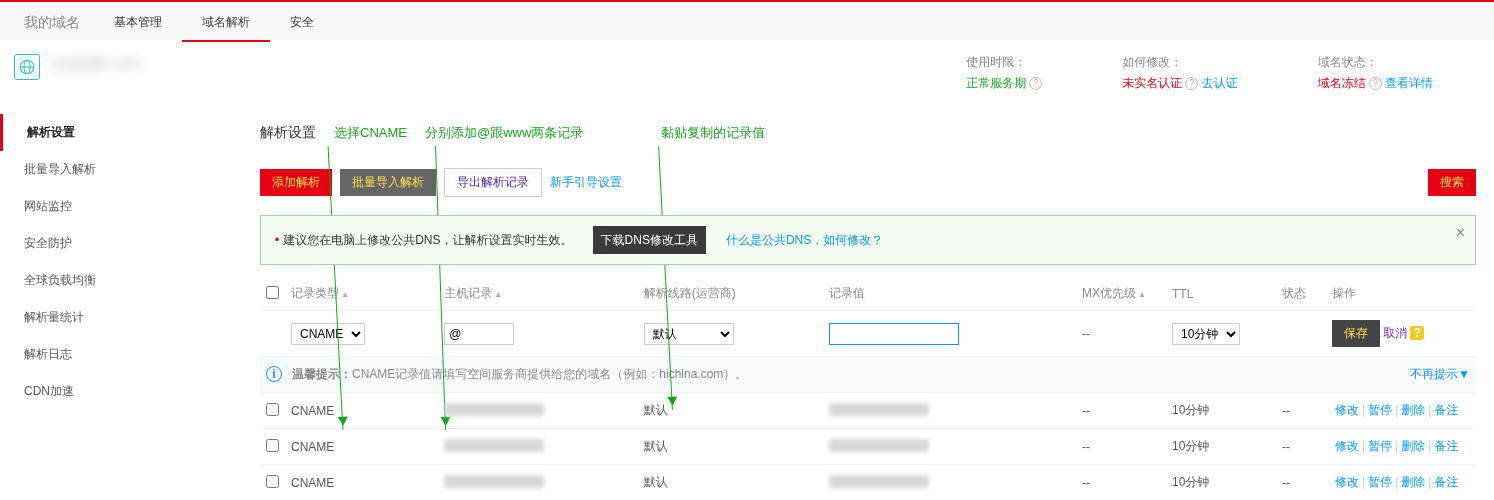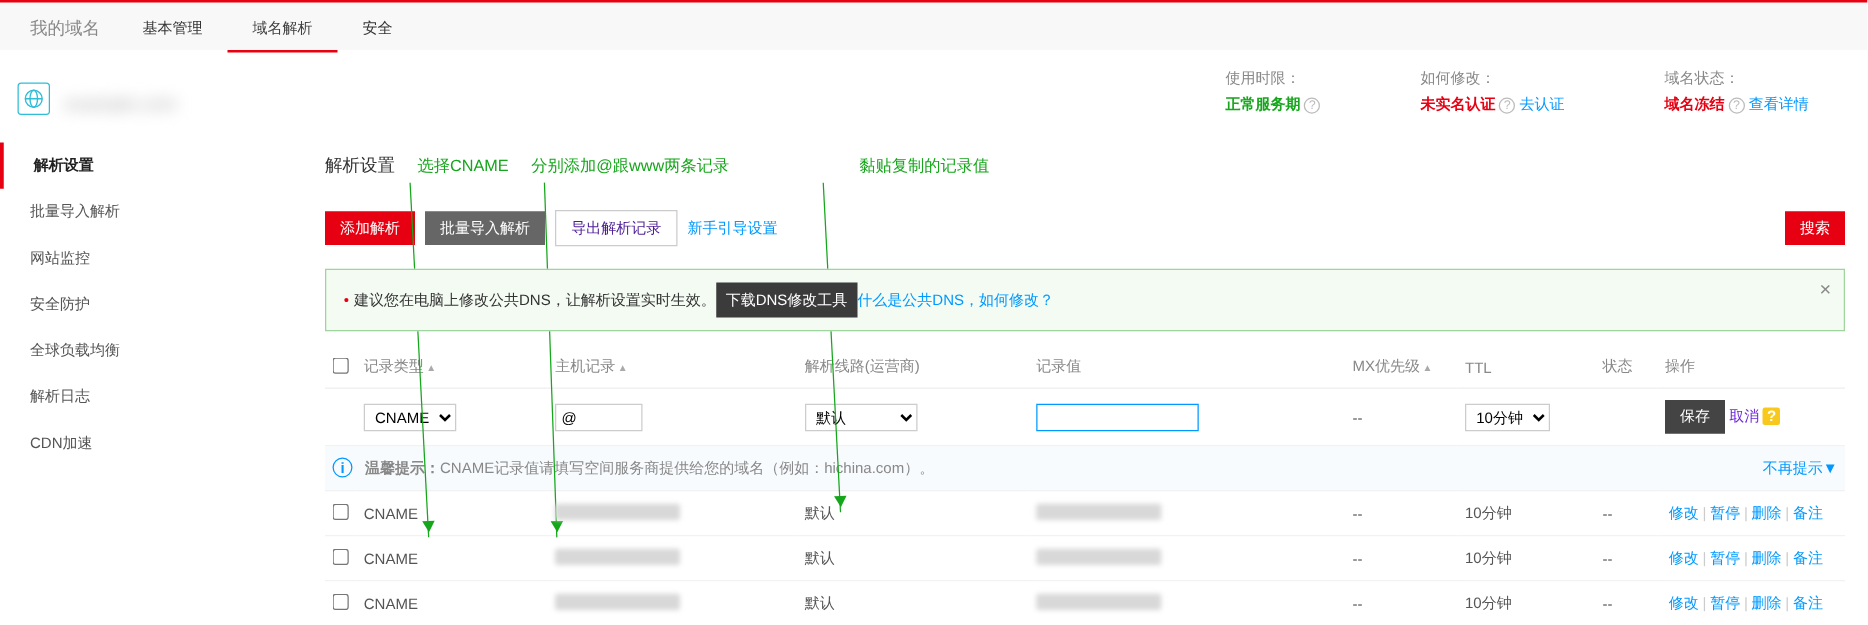--- a/index.html
+++ b/index.html
@@ -4,48 +4,48 @@
 <style>
 *{box-sizing:border-box;margin:0;padding:0;font-family:"Microsoft YaHei",Arial,sans-serif;font-size:12px}
 body{background:#fff;color:#333;width:1494px}
 a{text-decoration:none;color:#0099ff;cursor:pointer}
 .topbar{border-top:2px solid #e60012;height:40px;background:#f8f8f8;display:flex;align-items:flex-start;padding:0 10px}
 .brand{color:#888;font-size:14px;line-height:40px;padding:0 14px}
 .tabs{display:flex}
 .tab{padding:0 20px;line-height:40px;color:#333;cursor:pointer;position:relative}
 .tab.active{color:#404040}
 .tab.active::after{content:"";position:absolute;left:0;right:0;bottom:0;height:2px;background:#e60012}
-.domain-header{display:flex;align-items:flex-end;padding:14px 17px 18px 14px}
+.domain-header{display:flex;align-items:flex-start;padding:14px 31px 18px 14px}
 .domain-icon{width:26px;height:26px;border:1px solid #2fbdd7;border-radius:3px;display:flex;align-items:center;justify-content:center;margin-right:12px}
 .domain-icon svg{width:18px;height:18px}
 .domain-name{color:#aaa;font-size:15px;filter:blur(6px)}
 .status-block{margin-left:auto;display:flex;gap:80px;padding-right:30px}
 .status-item .lbl{color:#888;margin-bottom:4px;display:block}
-.status-item .val{color:#e60012;font-weight:bold}
+.status-item .val{color:#e60012;font-weight:normal}
 .status-item .val.green{color:#15a61b}
 .status-item .help{display:inline-block;width:13px;height:13px;border:1px solid #bbb;border-radius:50%;color:#bbb;text-align:center;line-height:12px;font-size:10px;margin-left:3px}
 .layout{display:flex}
 .sidebar{width:230px;border-right:1px solid #fff;padding-top:4px}
 .side-item{padding:10px 24px;color:#555;cursor:pointer}
 .side-item.active{border-left:3px solid #e60012;color:#222;font-weight:bold;background:#fff}
 .main{flex:1;padding:0 18px 20px 30px;position:relative}
 .section-head{display:flex;align-items:center;gap:18px;margin:14px 0 26px 0}
 .section-title{font-size:14px;color:#333}
 .anno{color:#15a61b;font-size:13px}
 .toolbar{display:flex;align-items:center;gap:8px;margin-bottom:18px}
-.btn{padding:5px 12px;border:none;cursor:pointer;color:#ffffff;background:#666}
+.btn{padding:5px 12px;border:none;cursor:pointer;color:#fde047;background:#666}
 .btn.red{background:#e60012}
 .btn.outline{background:#fff;border:1px solid #ccc;color:#4c1d95}
 .search-box{margin-left:auto;display:flex}
 .search-box input{width:200px;height:26px;border:1px solid #ccc;padding:0 6px}
 .alert{border:1px solid #9ed49e;background:#f3fbf2;padding:10px 14px;position:relative;margin-bottom:12px;line-height:22px}
 .alert .close{position:absolute;right:10px;top:6px;font-size:16px;color:#888;cursor:pointer}
 .alert .dot{color:#e60012;margin-right:4px}
 .alert .bold{color:#e60012;font-weight:bold}
-.btn-dark{background:#3b3b3b;color:#fff;padding:3px 8px;margin:0 0;display:inline-block}
+.btn-dark{background:#3b3b3b;color:#fff;padding:3px 8px;margin:0 20px;display:inline-block}
 .tbl{width:100%;border-collapse:collapse}
 .tbl th{text-align:left;font-weight:normal;color:#888;padding:8px 6px;border-bottom:1px solid #eee}
 .tbl td{padding:9px 6px;border-bottom:1px solid #f2f2f2;color:#555}
 .sort::after{content:"▲";font-size:8px;margin-left:2px;color:#aaa}
 .sel{height:22px;border:1px solid #ccc;background:#fff;padding:0 4px}
 .inp{height:22px;border:1px solid #ccc;padding:0 4px;width:70px}
 .inp.focus{border:1px solid #0099ff;width:130px}
 .hint-row{background:#f8fbfe}
 .hint-row td{color:#888}
 .info-icon{display:inline-block;width:16px;height:16px;border:1px solid #0099ff;color:#0099ff;border-radius:50%;text-align:center;line-height:15px;margin-right:10px;font-weight:bold}
@@ -100,34 +100,35 @@
   </div>
 </div>
 
 <div class="layout">
   <div class="sidebar">
     <div class="side-item active">解析设置</div>
     <div class="side-item">批量导入解析</div>
     <div class="side-item">网站监控</div>
     <div class="side-item">安全防护</div>
     <div class="side-item">全球负载均衡</div>
+    <div class="side-item">解析量统计</div>
     <div class="side-item">解析日志</div>
     <div class="side-item">CDN加速</div>
   </div>
 
   <div class="main">
     <div class="arrow" id="a1"></div>
     <div class="arrow" id="a2"></div>
     <div class="arrow" id="a3"></div>
 
     <div class="section-head">
       <span class="section-title">解析设置</span>
       <span class="anno">选择CNAME</span>
       <span class="anno">分别添加@跟www两条记录</span>
-      <span class="anno" style="margin-left:86px">黏贴复制的记录值</span>
+      <span class="anno" style="margin-left:60px">黏贴复制的记录值</span>
     </div>
 
     <div class="toolbar">
       <button class="btn red">添加解析</button>
       <button class="btn">批量导入解析</button>
       <button class="btn outline">导出解析记录</button>
       <a>新手引导设置</a>
       <div class="search-box">
         <button class="btn red">搜索</button>
       </div>

